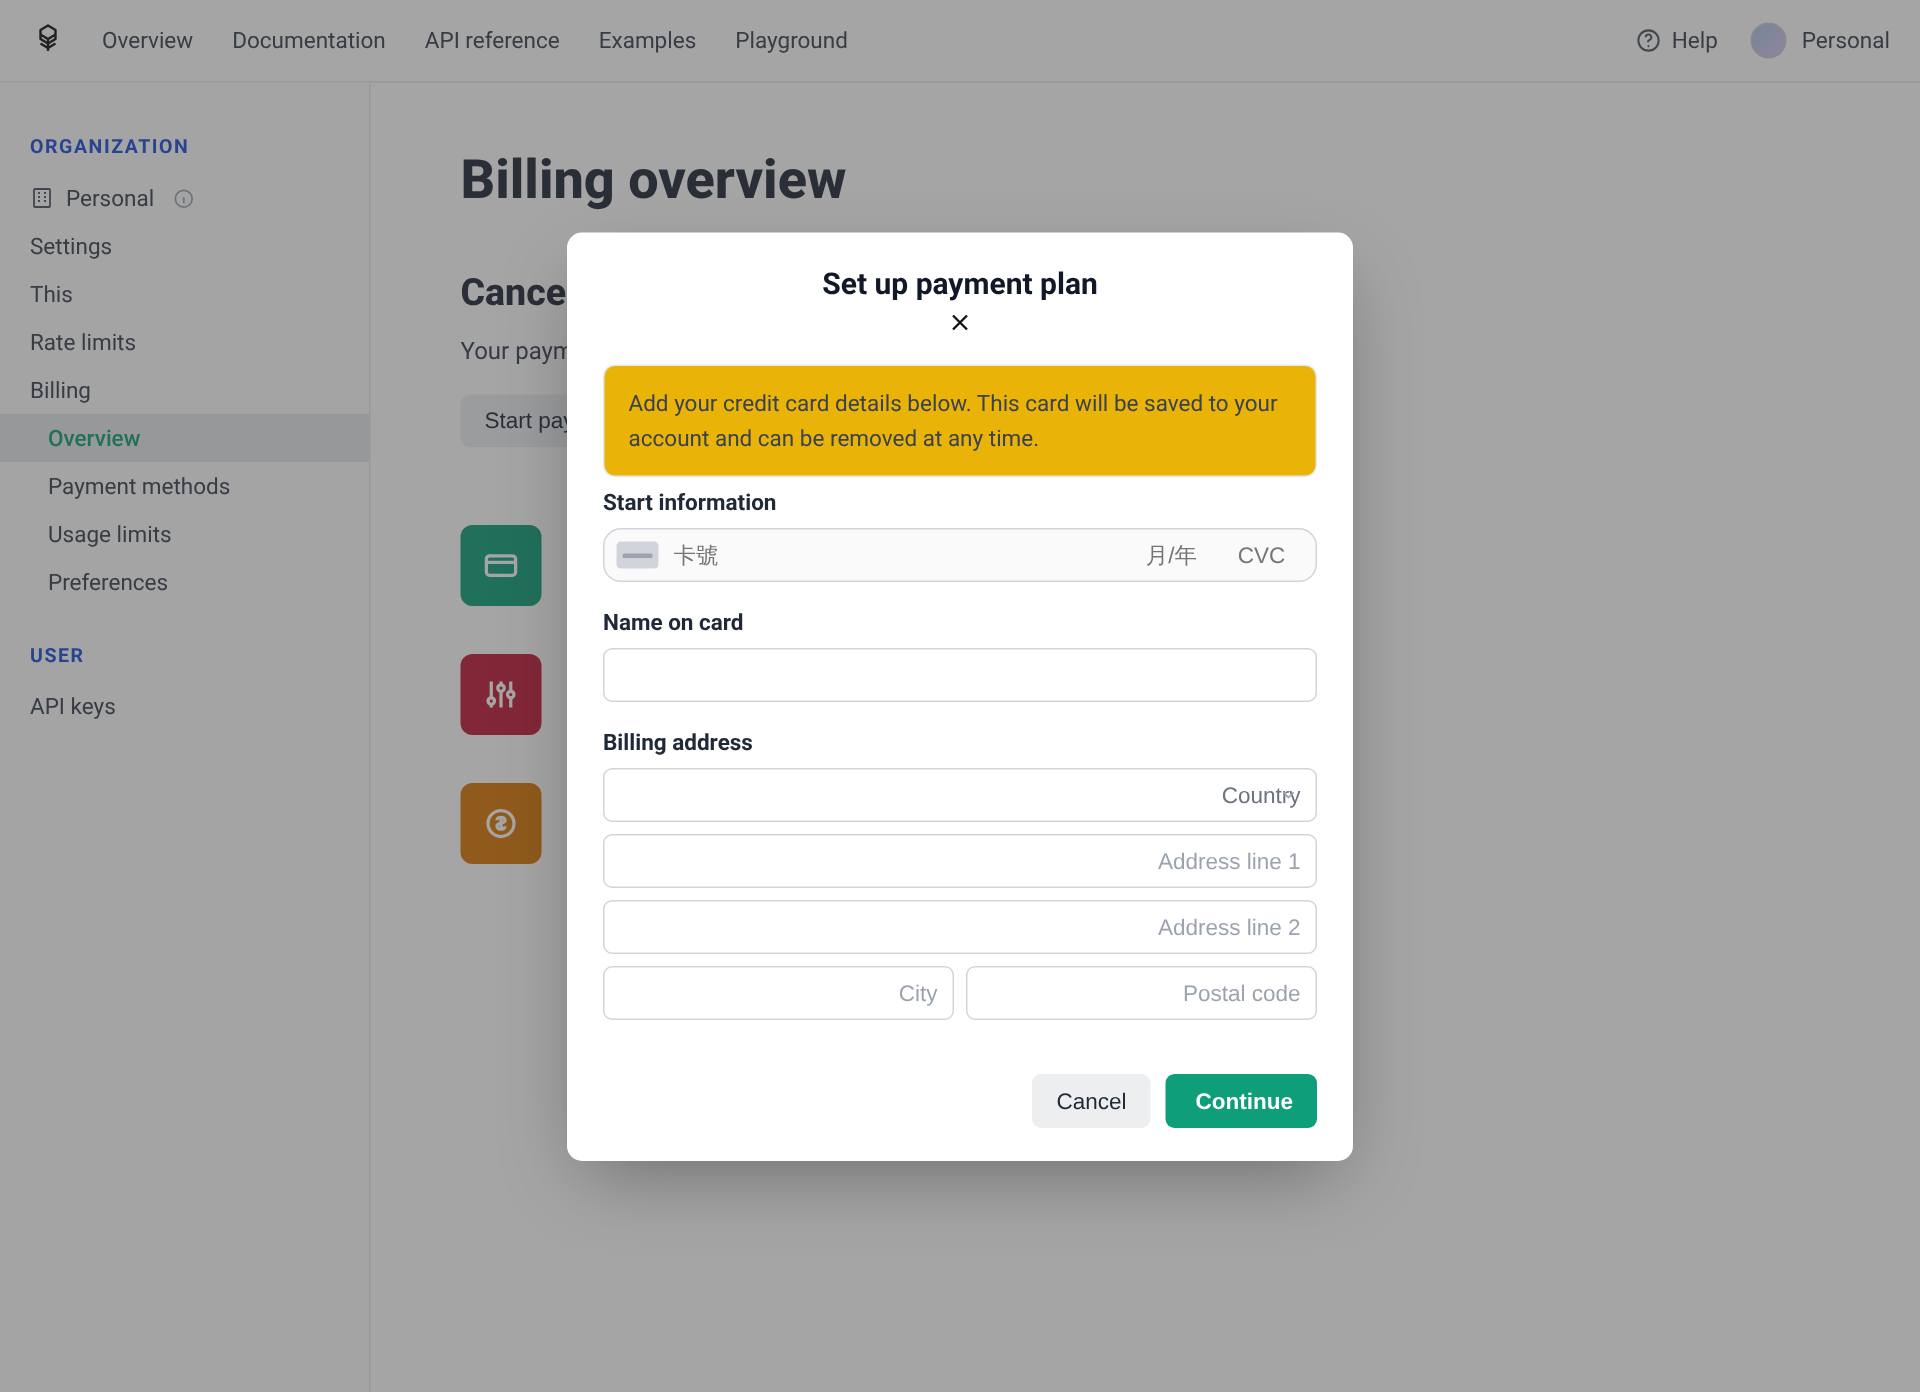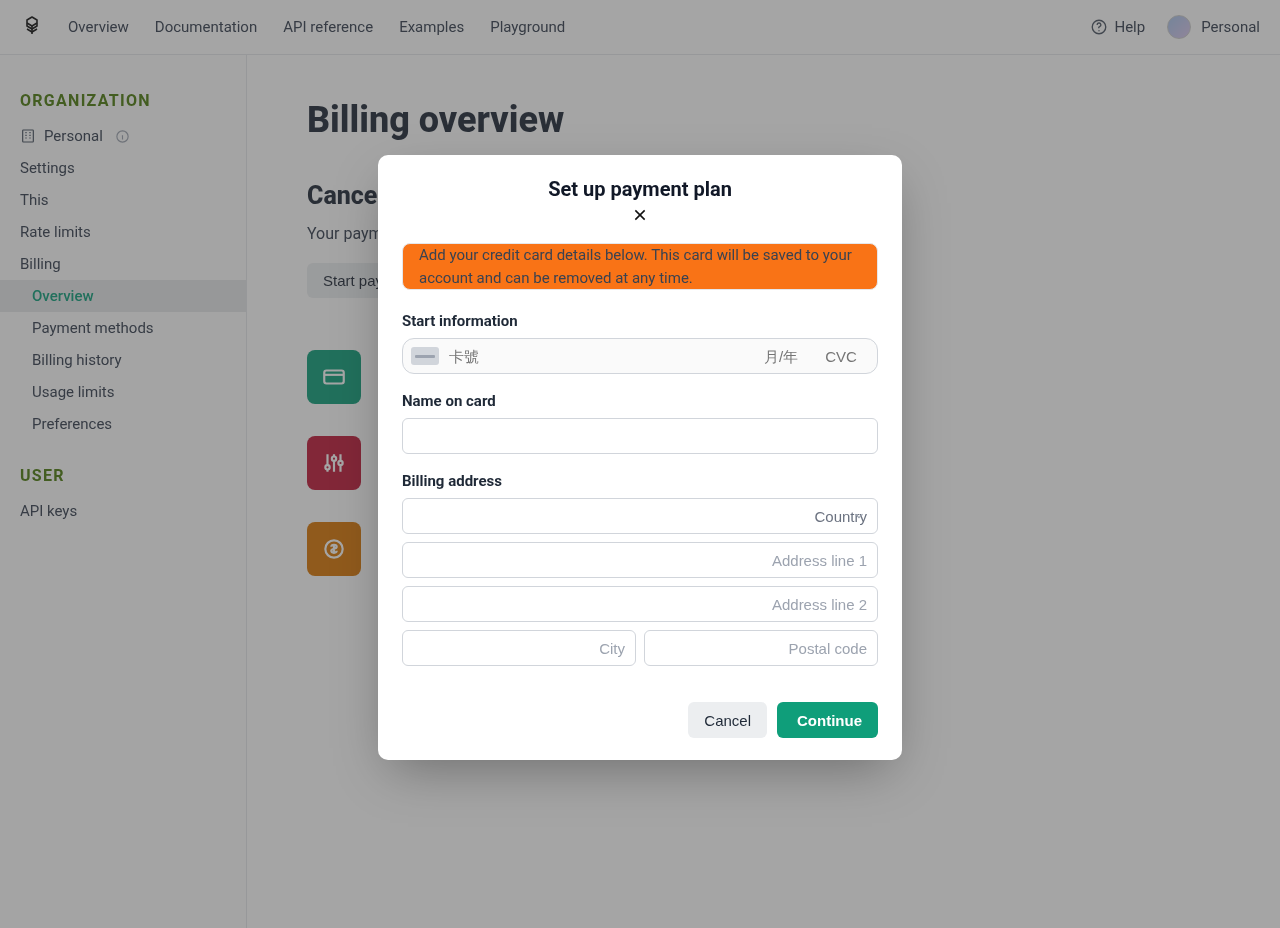--- a/index.html
+++ b/index.html
@@ -52,21 +52,21 @@
   .shell{display:flex;height:calc(928px - 55px);}
   .sidebar{
     width:247px;
     background:#fdfdfd;
     border-right:1px solid var(--gray-200);
     padding-top:36px;
     font-size:15px;
   }
   .sidebar .sect-label{
     padding:0 20px 10px;
-    font-size:16px;letter-spacing:.08em;font-weight:700;color:#4d7c0f;
+    font-size:13px;letter-spacing:.08em;font-weight:700;color:#1d4ed8;
   }
   .sidebar .row{
     display:flex;align-items:center;gap:8px;
     padding:7px 20px;
     color:#374151;cursor:pointer;
   }
   .sidebar .row.indent{padding-left:32px;}
   .sidebar .row.active{
     background:#e6e8ea;
     color:var(--active-green);
@@ -100,22 +100,22 @@
   }
   .modal{
     width:524px;background:#fff;border-radius:10px;
     box-shadow:0 18px 50px -12px rgba(0,0,0,.35);
     padding:22px 24px;
   }
   .modal-header{display:flex;align-items:center;justify-content:space-between;margin-bottom:14px;flex-direction:column;}
   .modal-title{font-size:20px;font-weight:700;color:#111827;}
   .close-x{width:28px;height:28px;display:flex;align-items:center;justify-content:center;color:#111827;cursor:pointer;border:none;background:none;}
   .note{
-    background:#f97316;border:1px solid var(--gray-200);border-radius:8px;
-    padding:0 16px;color:#3a4250;font-size:15px;line-height:1.5;margin-bottom:22px;
+    background:#eab308;border:1px solid var(--gray-200);border-radius:8px;
+    padding:14px 16px;color:#3a4250;font-size:15px;line-height:1.5;margin-bottom:8px;
   }
   .field-label{font-size:15px;font-weight:700;color:#1f2937;margin-bottom:8px;}
   input.inp,select.inp{
     width:100%;height:36px;border:1px solid var(--gray-300);border-radius:6px;
     padding:0 10px;font-size:15px;color:#111827;background:#fff;outline:none;text-align:right;
   }
   input.inp::placeholder{color:var(--gray-400);}
   .cardrow{
     display:flex;align-items:center;border:1px solid var(--gray-300);border-radius:12px;background:#fafafa;height:36px;
   }
@@ -195,21 +195,20 @@
             <path d="M12 8h.01M11 11h1v5h1"></path>
           </svg>
       </span>
     </div>
     <div class="row">Settings</div>
     <div class="row">This</div>
     <div class="row">Rate limits</div>
     <div class="row">Billing</div>
     <div class="row indent active">Overview</div>
     <div class="row indent">Payment methods</div>
-    <div class="row indent">Billing history</div>
     <div class="row indent">Usage limits</div>
     <div class="row indent">Preferences</div>
     <div class="spacer"></div>
     <div class="sect-label">USER</div>
     <div class="row">API keys</div>
   </aside>
 
   <main class="content">
     <h1>Billing overview</h1>
     <h2>Cancel</h2>

